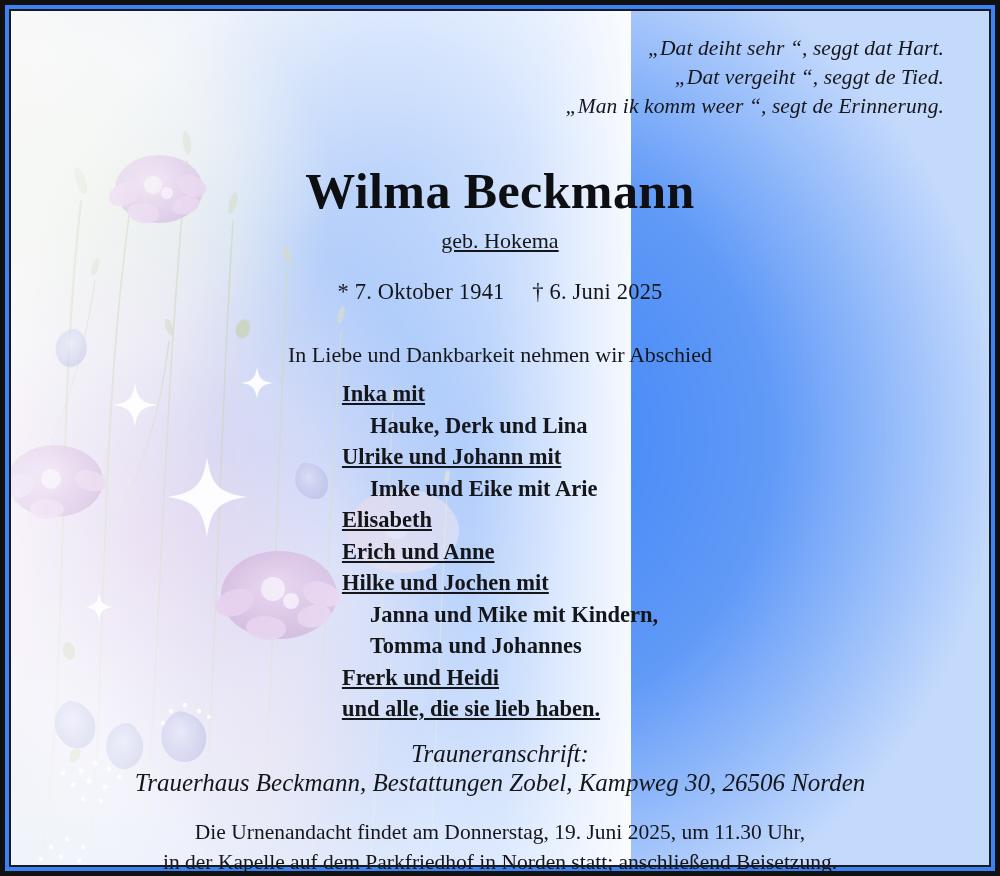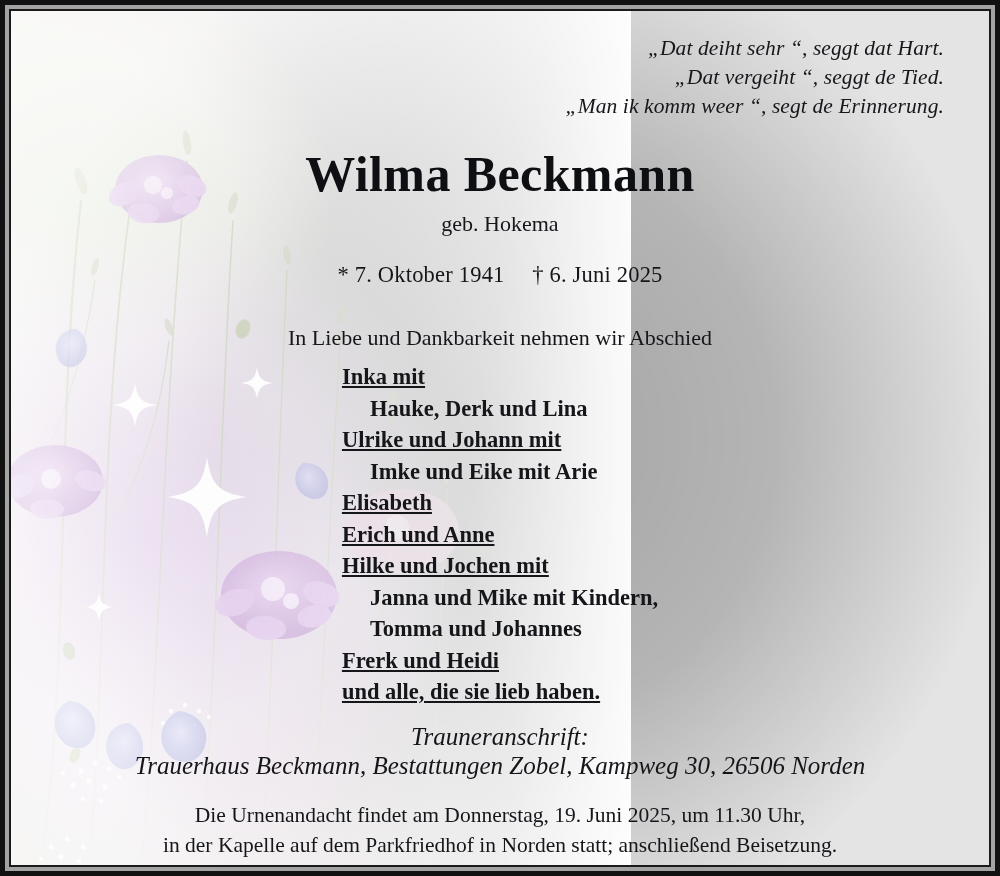--- a/index.html
+++ b/index.html
@@ -12,21 +12,21 @@
     height: 876px;
     font-family: "Liberation Serif", serif;
     overflow: hidden;
   }
 
   #obituary-card {
     position: relative;
     width: 1000px;
     height: 876px;
     box-sizing: border-box;
-    background: #a3a3a3;
+    background: #3b82f6;
     overflow: hidden;
   }
 
   
   .outer-border {
     position: absolute;
     inset: 0;
     border: 5px solid #111111;
     box-sizing: border-box;
     pointer-events: none;
@@ -96,31 +96,32 @@
     padding-right: 28px;
     font-style: italic;
     font-size: 21.5px;
     line-height: 29px;
     letter-spacing: 0.1px;
     color: #16171b;
   }
   .motto div { white-space: nowrap; }
 
   .name {
-    margin-top: 27px;
+    margin-top: 44px;
     font-size: 50px;
     font-weight: bold;
     letter-spacing: 0.4px;
     line-height: 1.05;
     color: #0e0f12;
   }
   .maiden {
     margin-top: 10px;
     font-size: 22px;
     line-height: 1.2;
+    text-decoration: underline;
   }
   .dates {
     margin-top: 24px;
     font-size: 22.5px;
     line-height: 1.2;
     letter-spacing: 0.2px;
   }
   .dates .sep { display: inline-block; width: 16px; }
 
   .lead {

